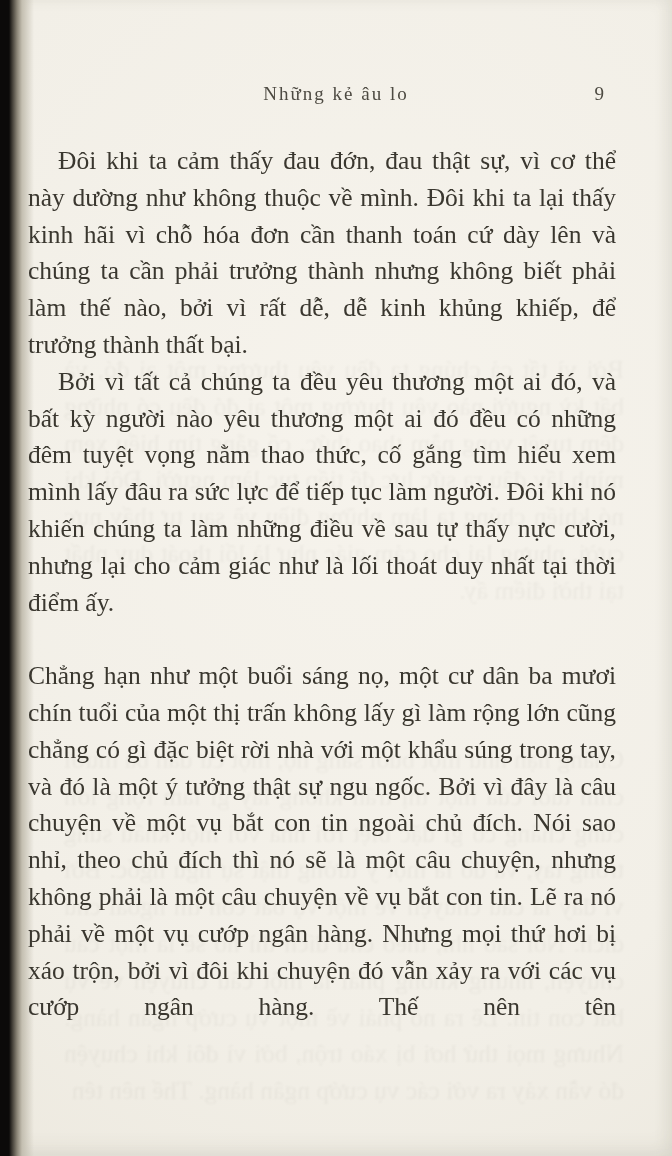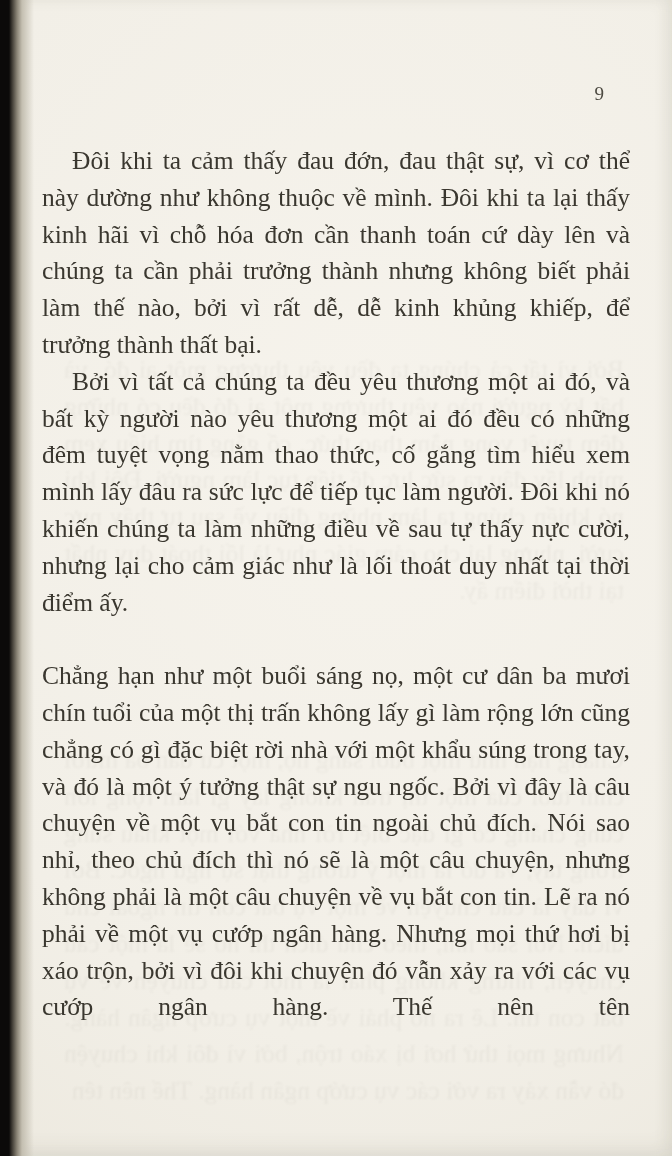--- a/index.html
+++ b/index.html
@@ -46,21 +46,21 @@
   .page-number {
     position: absolute;
     top: 82px;
     right: 68px;
     font-size: 19px;
     line-height: 24px;
     color: #4d4a42;
   }
   .text-block {
     position: absolute;
-    left: 42px;
+    left: 28px;
     top: 143px;
     width: 588px;
     font-size: 25.5px;
     line-height: 36.8px;
     color: #3a372f;
     text-rendering: optimizeLegibility;
   }
   .text-block p {
     margin: 0;
     text-align: justify;
@@ -87,20 +87,21 @@
   .ghost-1 { top: 352px; }
   .ghost-2 { top: 742px; }
 </style>
 </head>
 <body>
 
 <div class="page">
 
   <div class="spine-shadow"></div>
 
+  <div class="running-head">Những kẻ âu lo</div>
 
   <div class="page-number">9</div>
 
   <div class="ghost ghost-1" aria-hidden="true">Bởi vì tất cả chúng ta đều yêu thương một ai đó, và bất kỳ người nào yêu thương một ai đó đều có những đêm tuyệt vọng nằm thao thức, cố gắng tìm hiểu xem mình lấy đâu ra sức lực để tiếp tục làm người. Đôi khi nó khiến chúng ta làm những điều về sau tự thấy nực cười, nhưng lại cho cảm giác như là lối thoát duy nhất tại thời điểm ấy.</div>
   <div class="ghost ghost-2" aria-hidden="true">Chẳng hạn như một buổi sáng nọ, một cư dân ba mươi chín tuổi của một thị trấn không lấy gì làm rộng lớn cũng chẳng có gì đặc biệt rời nhà với một khẩu súng trong tay, và đó là một ý tưởng thật sự ngu ngốc. Bởi vì đây là câu chuyện về một vụ bắt con tin ngoài chủ đích. Nói sao nhỉ, theo chủ đích thì nó sẽ là một câu chuyện, nhưng không phải là một câu chuyện về vụ bắt con tin. Lẽ ra nó phải về một vụ cướp ngân hàng. Nhưng mọi thứ hơi bị xáo trộn, bởi vì đôi khi chuyện đó vẫn xảy ra với các vụ cướp ngân hàng. Thế nên tên</div>
 
   <div class="text-block">
     <p class="indent">Đôi khi ta cảm thấy đau đớn, đau thật sự, vì cơ thể này dường như không thuộc về mình. Đôi khi ta lại thấy kinh hãi vì chỗ hóa đơn cần thanh toán cứ dày lên và chúng ta cần phải trưởng thành nhưng không biết phải làm thế nào, bởi vì rất dễ, dễ kinh khủng khiếp, để trưởng thành thất bại.</p>
     <p class="indent">Bởi vì tất cả chúng ta đều yêu thương một ai đó, và bất kỳ người nào yêu thương một ai đó đều có những đêm tuyệt vọng nằm thao thức, cố gắng tìm hiểu xem mình lấy đâu ra sức lực để tiếp tục làm người. Đôi khi nó khiến chúng ta làm những điều về sau tự thấy nực cười, nhưng lại cho cảm giác như là lối thoát duy nhất tại thời điểm ấy.</p>
     <p class="continues section-gap">Chẳng hạn như một buổi sáng nọ, một cư dân ba mươi chín tuổi của một thị trấn không lấy gì làm rộng lớn cũng chẳng có gì đặc biệt rời nhà với một khẩu súng trong tay, và đó là một ý tưởng thật sự ngu ngốc. Bởi vì đây là câu chuyện về một vụ bắt con tin ngoài chủ đích. Nói sao nhỉ, theo chủ đích thì nó sẽ là một câu chuyện, nhưng không phải là một câu chuyện về vụ bắt con tin. Lẽ ra nó phải về một vụ cướp ngân hàng. Nhưng mọi thứ hơi bị xáo trộn, bởi vì đôi khi chuyện đó vẫn xảy ra với các vụ cướp ngân hàng. Thế nên tên</p>

